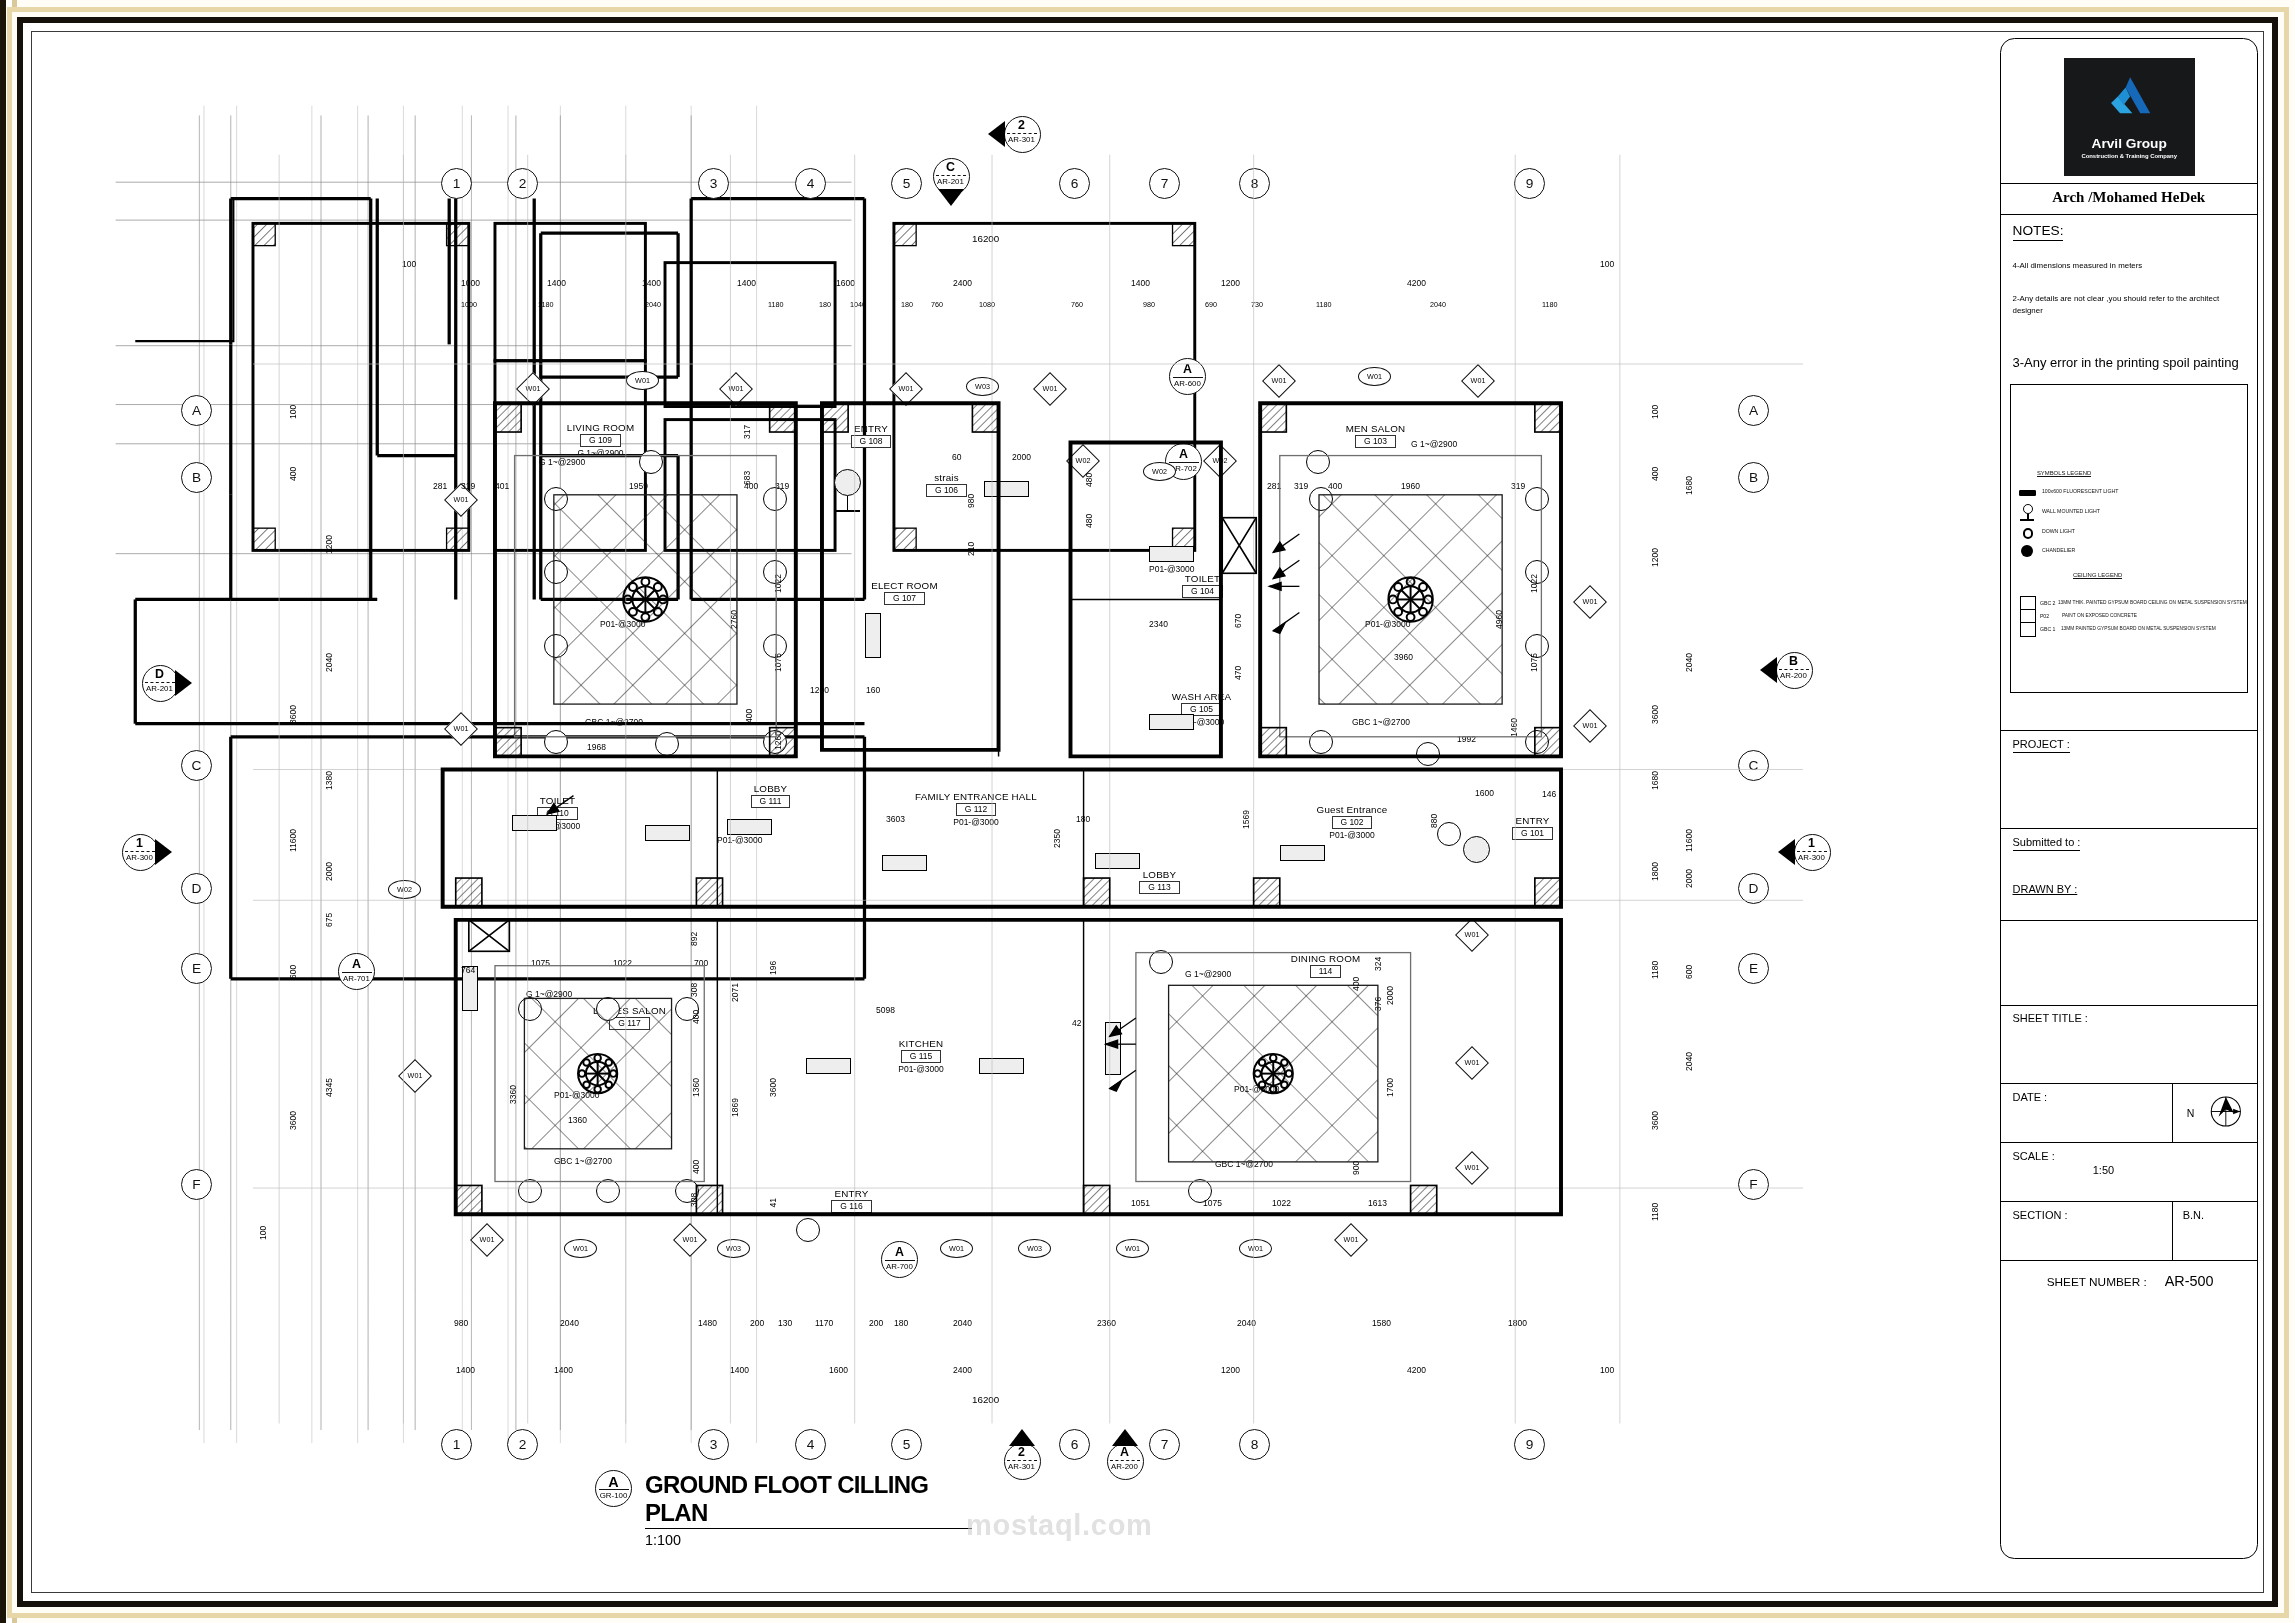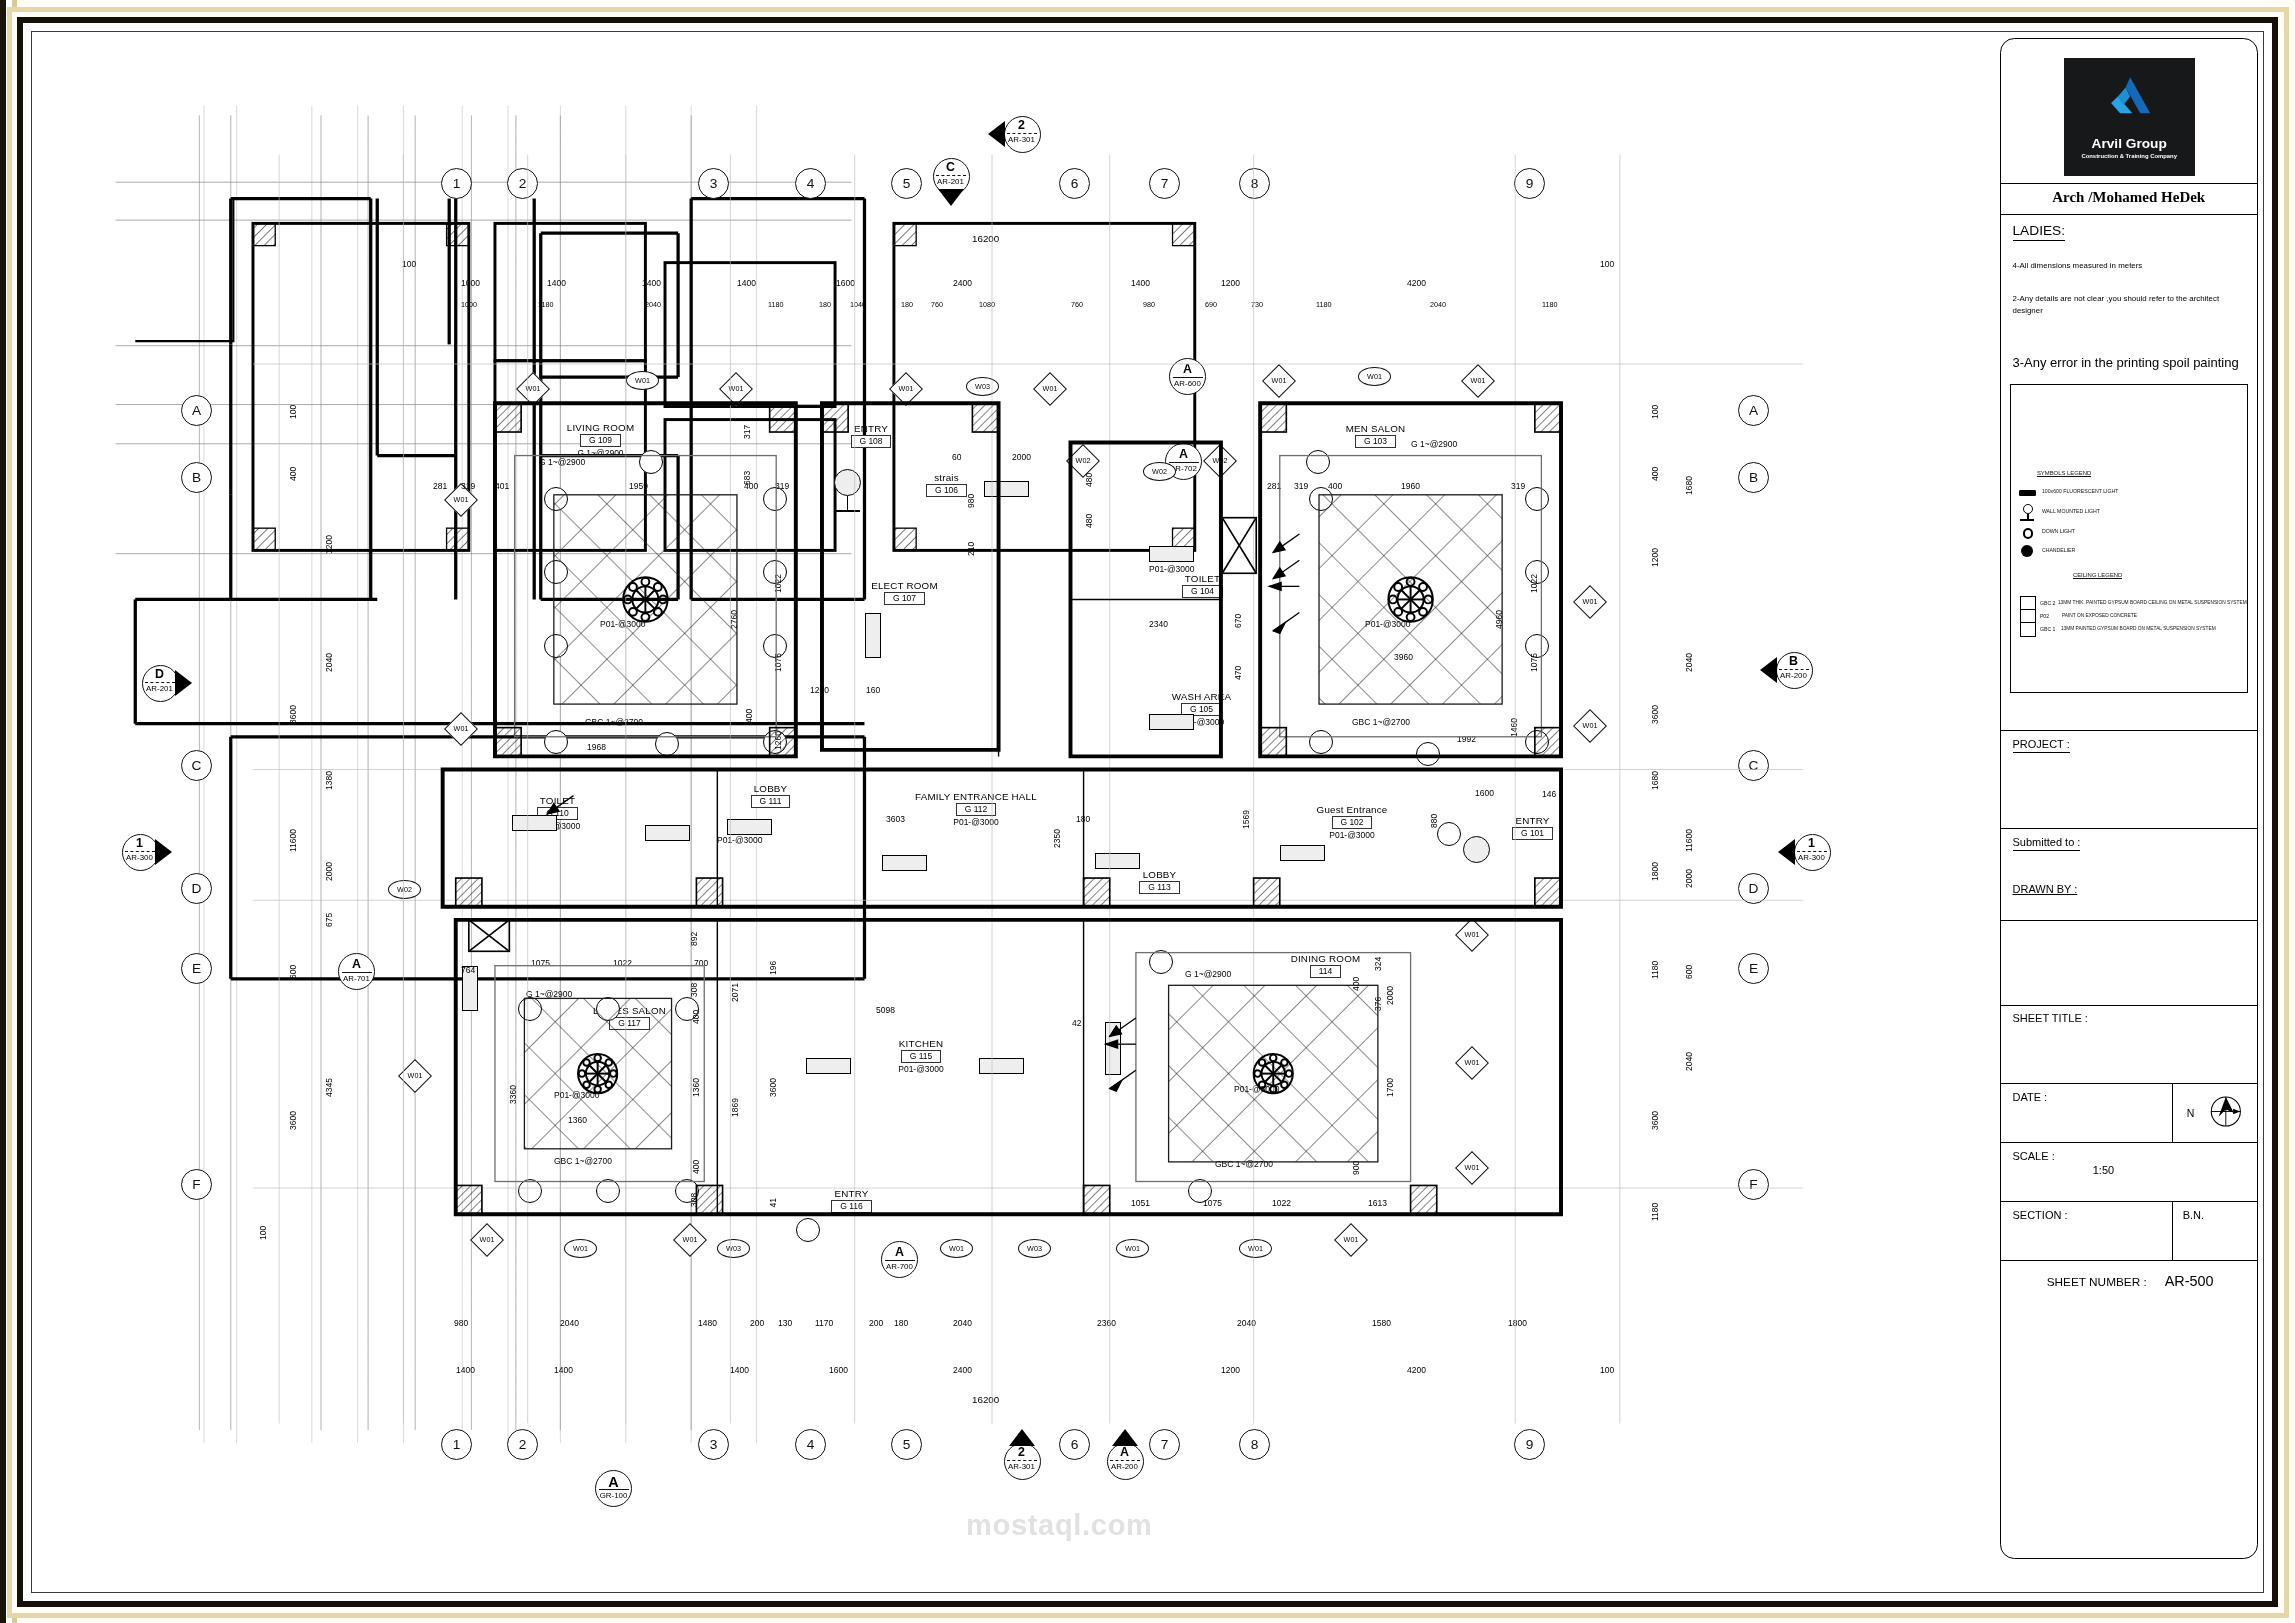--- a/index.html
+++ b/index.html
@@ -901,41 +901,45 @@
     <div class="t t7 vert" style="left:1314px;top:1112px;transform:rotate(-90deg) translate(-26px,0);">900</div>
     <div class="t t7 vert" style="left:1348px;top:935px;transform:rotate(-90deg) translate(-33px,0);">2000</div>
     <div class="t t7 vert" style="left:1314px;top:929px;transform:rotate(-90deg) translate(-25px,0);">400</div>
     <div class="t t7" style="left:531px;top:1078px;">1360</div>
 
     <div class="det" style="left:558px;top:1433px;">
       <div class="u" style="font-size:14.4px;">A</div>
       <div class="div"></div>
       <div class="l">GR-100</div>
     </div>
+    <div style="position:absolute;left:608px;top:1434px;width:327px;">
+      <div style="font-size:24px;font-weight:700;letter-spacing:-0.7px;border-bottom:1.6px solid #000;padding-bottom:1.3px;">GROUND FLOOT CILLING PLAN</div>
+      <div style="font-size:14.4px;margin-top:2.6px;">1:100</div>
+    </div>
 
     <div class="wm" style="left:929px;top:1472px;font-size:29px;opacity:.55;letter-spacing:0.7px;">mostaql.com</div>
 
     <div id="tb">
 
       <div id="logo">
         <svg class="mark" viewBox="0 0 100 84">
           <path d="M52 6 L88 70 L70 70 L44 24 Z" fill="#1668b8"></path>
           <path d="M30 40 L56 70 L34 70 L18 52 Z" fill="#2aa3e0"></path>
           <path d="M30 40 L44 24 L52 40 L40 56 Z" fill="#1f8fd4"></path>
         </svg>
         <div class="nm">Arvil Group</div>
         <div class="sub">Construction &amp; Training Company</div>
       </div>
 
       <div class="tbrow" style="top:144px;height:0;"></div>
       <div class="tblab" style="left:0;top:150px;width:256px;text-align:center;font-family:'Liberation Serif',serif;font-weight:700;font-size:15px;">Arch /Mohamed HeDek</div>
 
       <div class="tbrow" style="top:175px;height:0;"></div>
 
-      <div class="tblab ul" style="left:11.8px;top:184px;font-size:13.7px;display:inline-block;">LADIES:</div>
+      <div class="tblab ul" style="left:11.8px;top:184px;font-size:13.7px;display:inline-block;">NOTES:</div>
 
       <div class="tblab" style="left:11.8px;top:221px;font-size:7.9px;width:233px;white-space:normal;line-height:1.5;">4-All dimensions measured in meters</div>
       <div class="tblab" style="left:11.8px;top:254px;font-size:7.9px;width:233px;white-space:normal;line-height:1.5;">2-Any details are not clear ,you should refer to the architect designer</div>
       <div class="tblab" style="left:11.8px;top:314px;font-size:13px;width:233px;white-space:normal;line-height:1.5;">3-Any error in the printing spoil painting</div>
 
       <div class="legbox">
         <div class="legttl" style="left:26px;top:85px;">SYMBOLS LEGEND</div>
 
         <div class="legsym" style="left:7.9px;top:105px;width:17px;height:5.9px;background:#000;border-radius:1.3px;"></div>
         <div class="legitem" style="left:31px;top:103px;">100x600 FLUORESCENT LIGHT</div>

